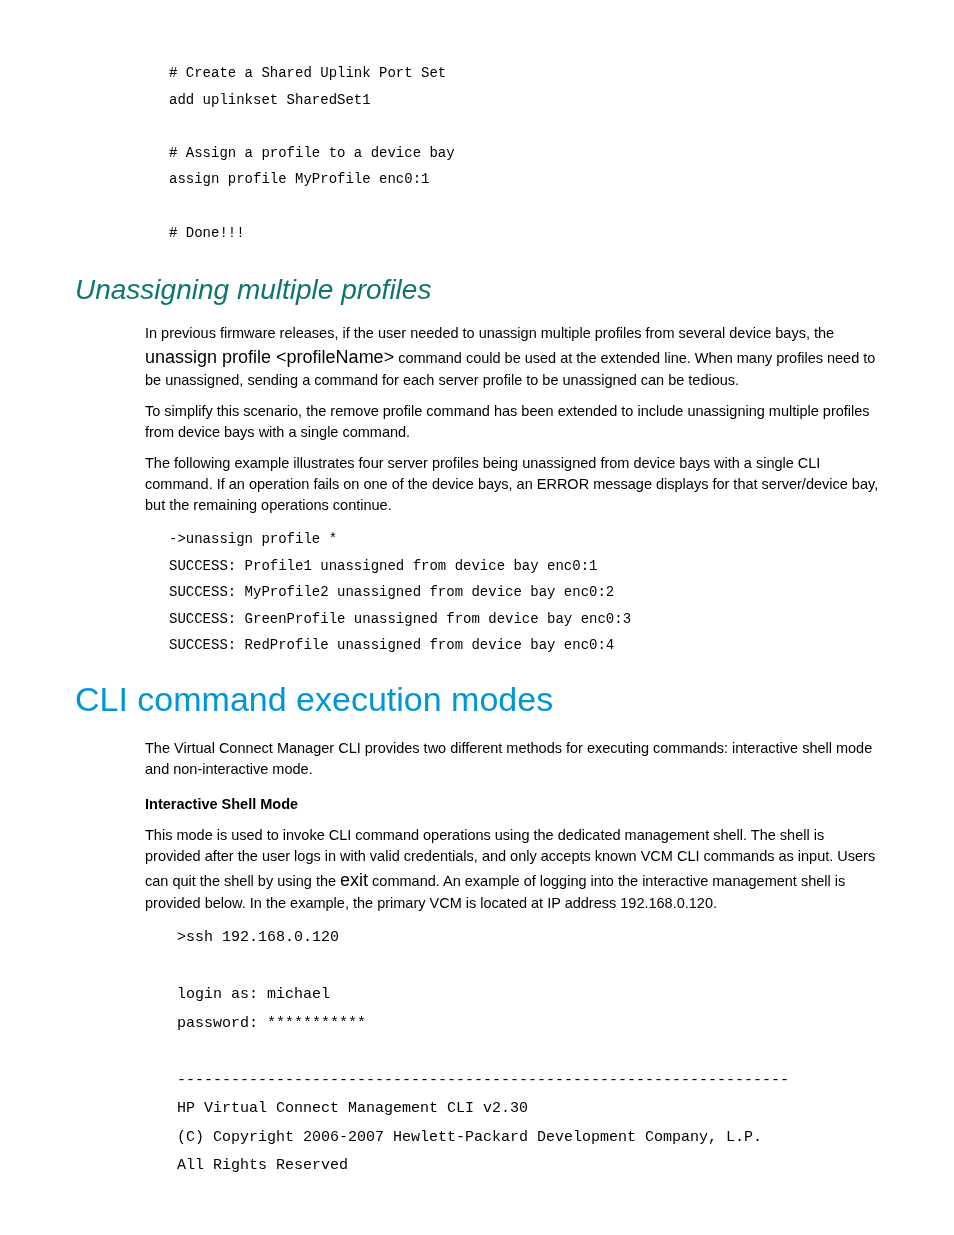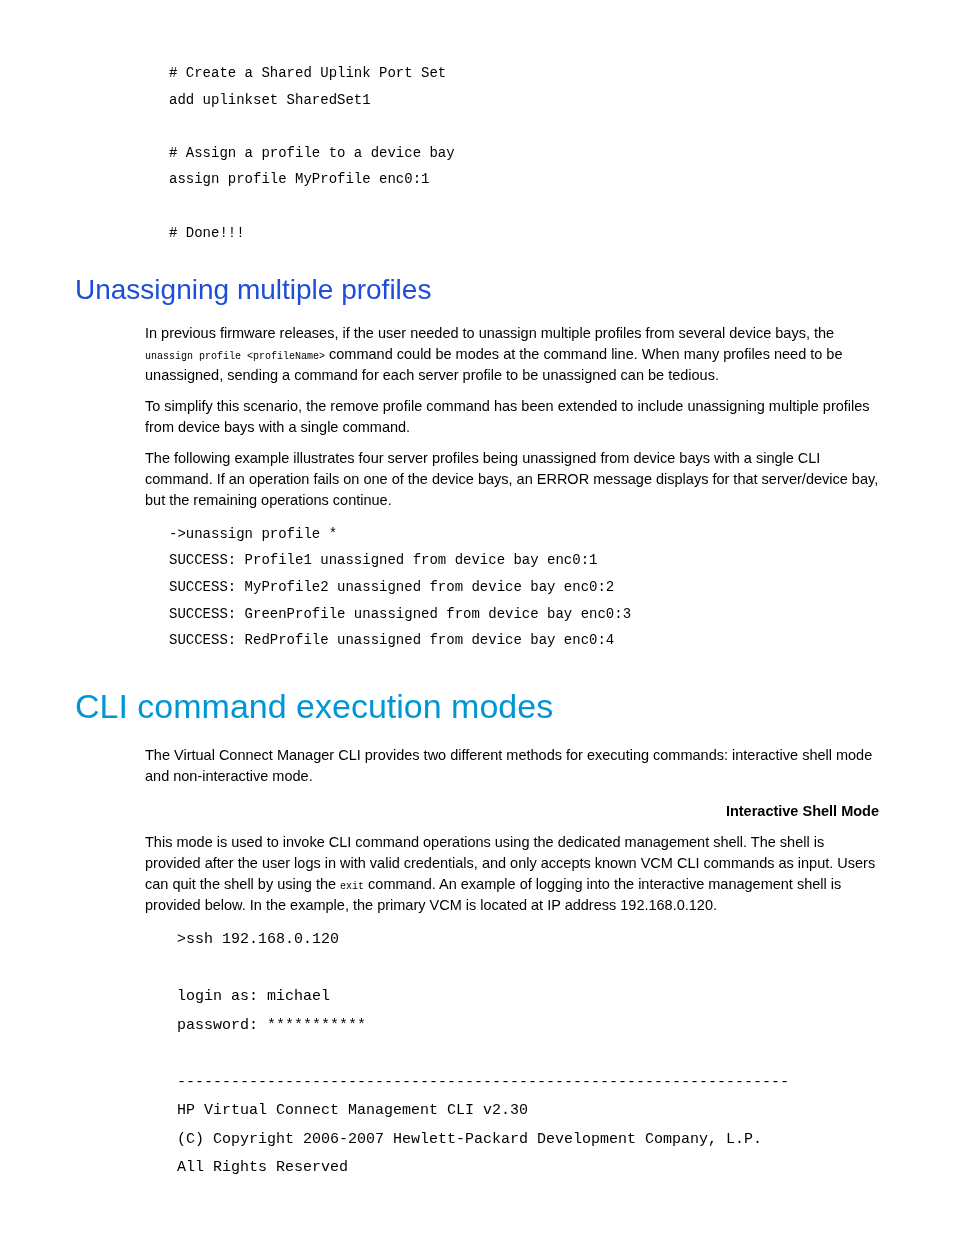--- a/index.html
+++ b/index.html
@@ -22,59 +22,59 @@
   .code-indent {
     font-family: "Courier New", Courier, monospace;
     font-size: 15px;
     line-height: 1.9;
     white-space: pre;
     margin-left: 102px;
   }
   h2 {
     font-family: Arial, Helvetica, sans-serif;
     font-weight: normal;
-    color: #1d4ed8;
+    color: #0f766e;
     font-size: 28px;
     margin: 24px 0 12px 0;
+    font-style: italic;
   }
   h1 {
     font-family: Arial, Helvetica, sans-serif;
     font-weight: normal;
     color: #0096d6;
     font-size: 34px;
-    margin: 28px 0 14px 0;
+    margin: 16px 0 14px 0;
   }
   p {
     margin: 10px 0 10px 70px;
   }
   .inline-code {
-    font-family: Liberation Mono, monospace;
-    font-size: 10px;
+    font-family: Liberation Sans, sans-serif;
+    font-size: 18px;
   }
   .bold-sub {
     font-weight: bold;
     font-size: 14.5px;
     margin: 14px 0 8px 70px;
-    text-align: right;
   }
 </style>
 </head>
 <body>
 
 <div class="code"># Create a Shared Uplink Port Set
 add uplinkset SharedSet1
 
 # Assign a profile to a device bay
 assign profile MyProfile enc0:1
 
 # Done!!!</div>
 
 <h2>Unassigning multiple profiles</h2>
 
-<p><span>In previous firmware releases, if the user needed to unassign multiple profiles from several device bays, the </span><span class="inline-code">unassign profile &lt;profileName&gt;</span><span> command could be modes at the command line. When many profiles need to be unassigned, sending a command for each server profile to be unassigned can be tedious.</span></p>
+<p><span>In previous firmware releases, if the user needed to unassign multiple profiles from several device bays, the </span><span class="inline-code">unassign profile &lt;profileName&gt;</span><span> command could be used at the extended line. When many profiles need to be unassigned, sending a command for each server profile to be unassigned can be tedious.</span></p>
 
 <p>To simplify this scenario, the remove profile command has been extended to include unassigning multiple profiles from device bays with a single command.</p>
 
 <p>The following example illustrates four server profiles being unassigned from device bays with a single CLI command. If an operation fails on one of the device bays, an ERROR message displays for that server/device bay, but the remaining operations continue.</p>
 
 <div class="code">-&gt;unassign profile *
 SUCCESS: Profile1 unassigned from device bay enc0:1
 SUCCESS: MyProfile2 unassigned from device bay enc0:2
 SUCCESS: GreenProfile unassigned from device bay enc0:3
 SUCCESS: RedProfile unassigned from device bay enc0:4</div>

